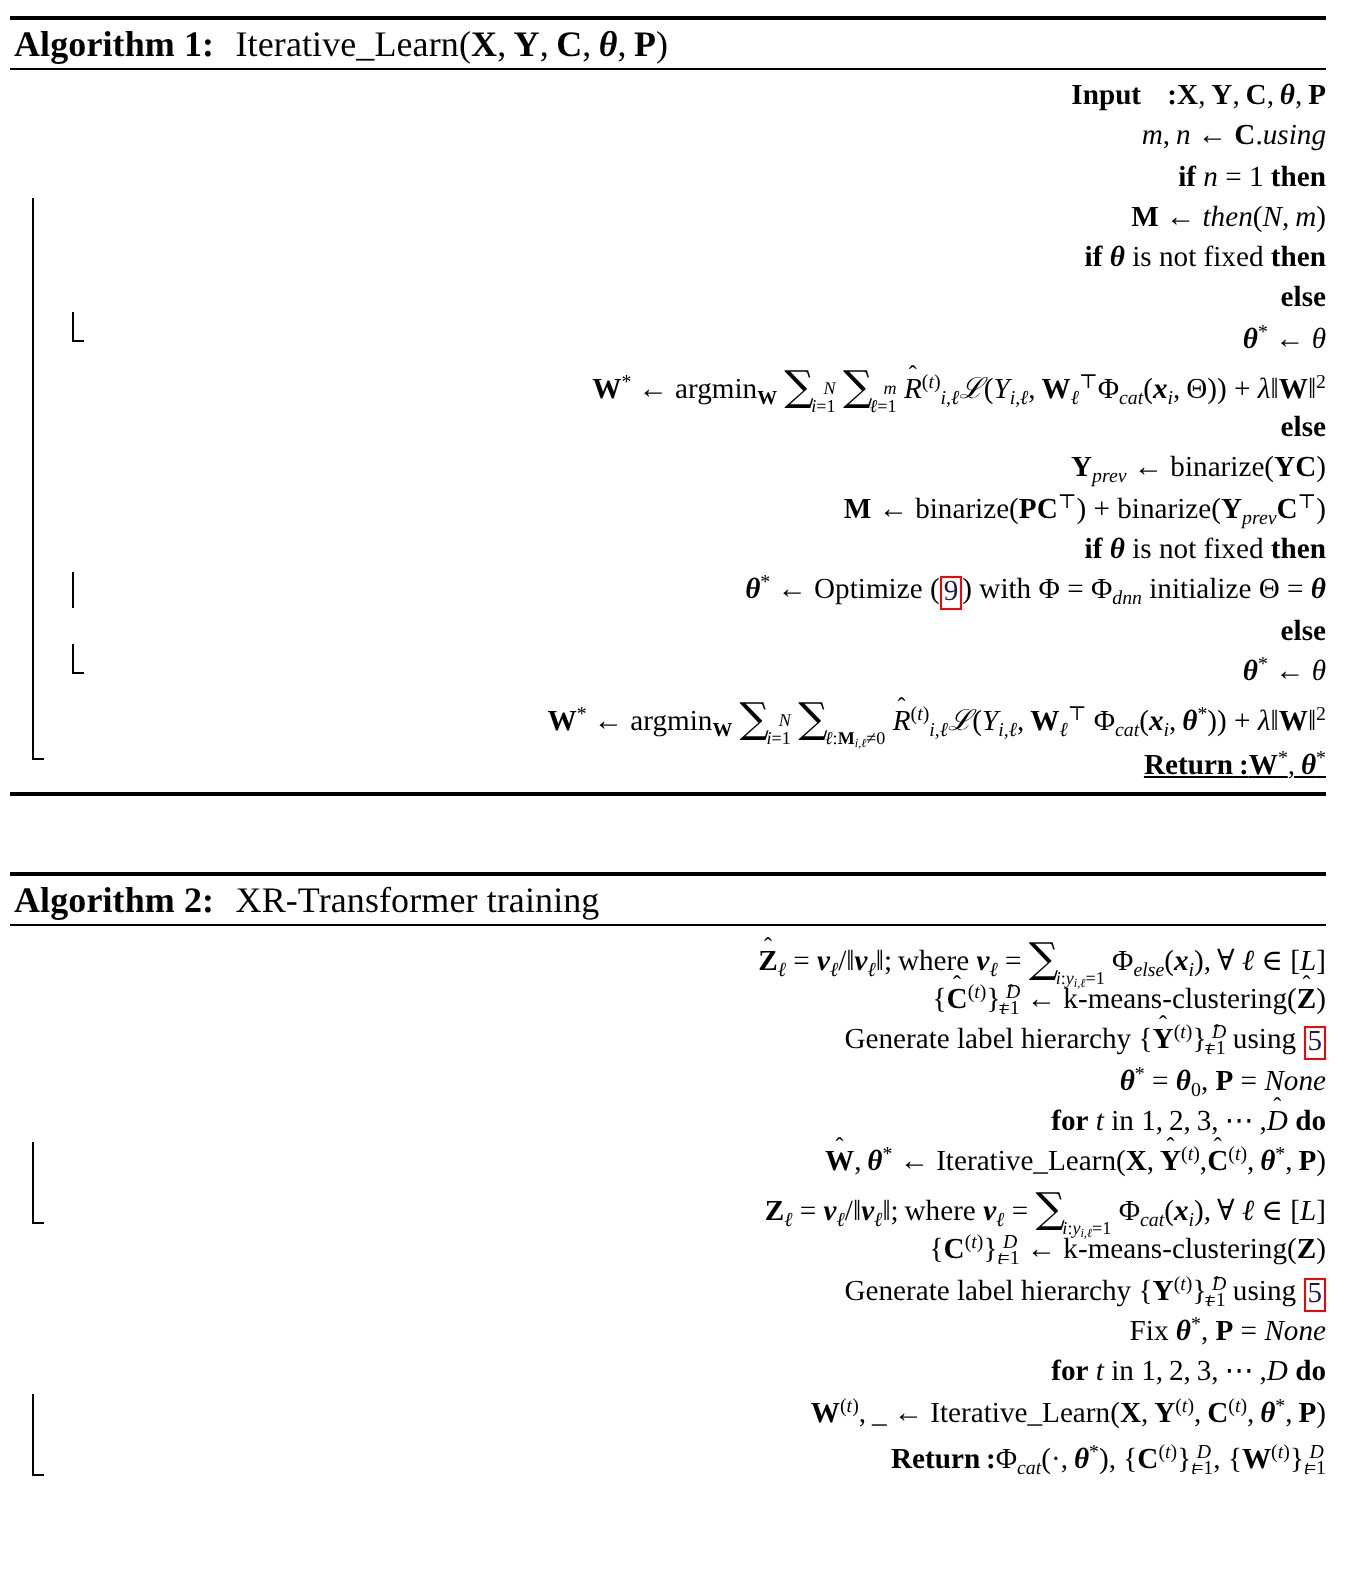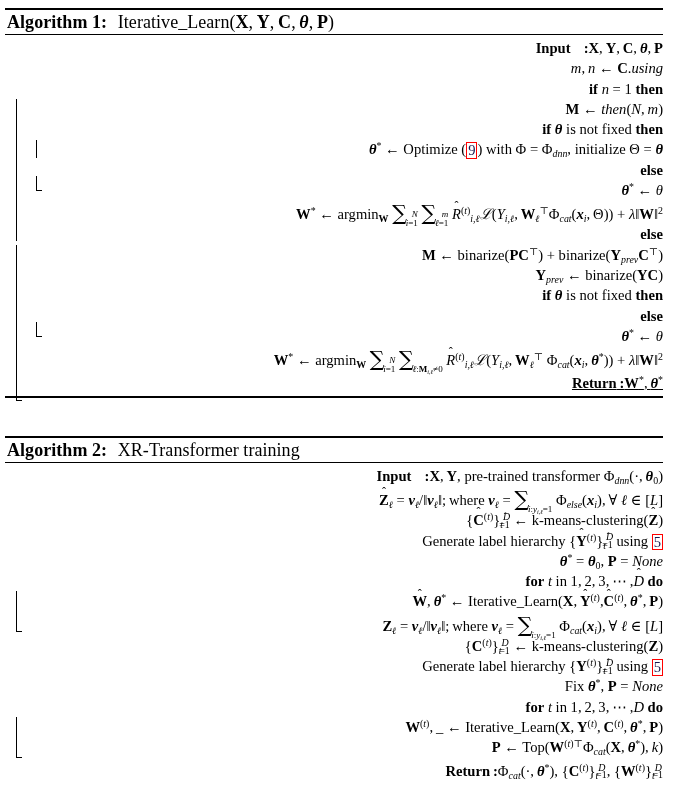--- a/index.html
+++ b/index.html
@@ -180,26 +180,20 @@
         <div class="vbar b1" style="top:0; height:142px;"></div>
 
         <div class="ln i1">
           <span class="b up">M</span> ← <span class="mathit">then</span>(<span class="mathit">N</span>, <span class="mathit">m</span>)
         </div>
 
         <div class="ln i1">
           <span class="b">if</span> <span class="bm">θ</span> <span class="it">is not fixed</span> <span class="b">then</span>
         </div>
 
-        <div style="position:relative;">
-          <div class="vbar b2" style="top:1px; height:18px;"></div>
-          <div class="ln i2">
-            <span class="bm">θ</span><sup>*</sup> ← Optimize (<span class="refbox">9</span>) with <span class="up">Φ</span> = <span class="up">Φ</span><sub class="mathit">dnn</sub>, initialize <span class="up">Θ</span> = <span class="bm">θ</span>
-          </div>
-        </div>
 
         <div class="ln i1">
           <span class="b">else</span>
         </div>
 
         <div style="position:relative;">
           <div class="lfoot b2" style="top:-4px; height:14px;"></div>
           <div class="ln i2">
             <span class="bm">θ</span><sup>*</sup> ← <span class="mathit">θ</span>
           </div>
@@ -215,31 +209,37 @@
 
       <div class="ln i0">
         <span class="b">else</span>
       </div>
 
       <div style="position:relative;">
         <div class="vbar b1" style="top:0; height:149px;"></div>
         <div class="lfoot b1" style="top:149px; height:6px;"></div>
 
         <div class="ln i1">
+          <span class="b up">Y</span><sub class="mathit">prev</sub> ← binarize(<span class="b up">YC</span>)
+        </div>
+
+        <div class="ln i1">
           <span class="b up">M</span> ← binarize(<span class="b up">PC</span><sup>⊤</sup>) + binarize(<span class="b up">Y</span><sub class="mathit">prev</sub><span class="b up">C</span><sup>⊤</sup>)
         </div>
 
         <div class="ln i1">
-          <span class="b up">Y</span><sub class="mathit">prev</sub> ← binarize(<span class="b up">YC</span>)
-        </div>
-
-        <div class="ln i1">
           <span class="b">if</span> <span class="bm">θ</span> <span class="it">is not fixed</span> <span class="b">then</span>
         </div>
 
+        <div style="position:relative;">
+          <div class="vbar b2" style="top:1px; height:18px;"></div>
+          <div class="ln i2">
+            <span class="bm">θ</span><sup>*</sup> ← Optimize (<span class="refbox">9</span>) with <span class="up">Φ</span> = <span class="up">Φ</span><sub class="mathit">dnn</sub> initialize <span class="up">Θ</span> = <span class="bm">θ</span>
+          </div>
+        </div>
 
         <div class="ln i1">
           <span class="b">else</span>
         </div>
 
         <div style="position:relative;">
           <div class="lfoot b2" style="top:-4px; height:14px;"></div>
           <div class="ln i2">
             <span class="bm">θ</span><sup>*</sup> ← <span class="mathit">θ</span>
           </div>
@@ -268,23 +268,20 @@
 
     <div class="algo-title">
       <span class="kw">Algorithm 2:</span>
       <span class="nbsp"></span><span>XR-Transformer training</span>
     </div>
 
     <div class="rule-thin"></div>
 
     <div class="algo-body">
 
-      <div class="ln i0">
-        <span class="b">Input</span><span class="wsp"></span><span class="b">:</span><span class="b up">X</span>, <span class="b up">Y</span>, pre-trained transformer <span class="up">Φ</span><sub class="mathit">dnn</sub>(·, <span class="bm">θ</span><sub>0</sub>)
-      </div>
 
       <div class="ln tall i0">
         <span class="hat"><span class="hmark">̂</span><span class="b up">Z</span></span><sub class="mathit">ℓ</sub> = <span class="b mathit">v</span><sub class="mathit">ℓ</sub>/‖<span class="b mathit">v</span><sub class="mathit">ℓ</sub>‖; where <span class="b mathit">v</span><sub class="mathit">ℓ</sub> =
         <span class="sum">∑</span><span class="sumlim">&nbsp;<br><span class="mathit">i</span>:<span class="mathit">y</span><sub class="mathit">i,ℓ</sub>=1</span>
         <span class="up">Φ</span><sub class="mathit">else</sub>(<span class="b mathit">x</span><sub class="mathit">i</sub>), ∀ <span class="mathit">ℓ</span> ∈ [<span class="mathit">L</span>]
       </div>
 
       <div class="ln i0">
         {<span class="hat"><span class="hmark">̂</span><span class="b up">C</span></span><sup>(<span class="mathit">t</span>)</sup>}<sub class="mathit">t</sub><sup class="hat" style="font-style:italic">̂<span class="mathit">D</span></sup><sub style="margin-left:-1.1em">=1</sub> ← k-means-clustering(<span class="hat"><span class="hmark">̂</span><span class="b up">Z</span></span>)
       </div>
@@ -334,23 +331,20 @@
       </div>
 
       <div style="position:relative;">
         <div class="vbar b1" style="top:0; height:34px;"></div>
         <div class="lfoot b1" style="top:34px; height:6px;"></div>
 
         <div class="ln i1">
           <span class="b up">W</span><sup>(<span class="mathit">t</span>)</sup>, _ ← Iterative_Learn(<span class="b up">X</span>, <span class="b up">Y</span><sup>(<span class="mathit">t</span>)</sup>, <span class="b up">C</span><sup>(<span class="mathit">t</span>)</sup>, <span class="bm">θ</span><sup>*</sup>, <span class="b up">P</span>)
         </div>
 
-        <div class="ln i1">
-          <span class="b up">P</span> ← Top(<span class="b up">W</span><sup>(<span class="mathit">t</span>)⊤</sup><span class="up">Φ</span><sub class="mathit">cat</sub>(<span class="b up">X</span>, <span class="bm">θ</span><sup>*</sup>), <span class="mathit">k</span>)
-        </div>
       </div>
 
       <div class="ln i0" style="margin-top:3px;">
         <span class="b">Return</span><span class="b"> :</span><span class="up">Φ</span><sub class="mathit">cat</sub>(·, <span class="bm">θ</span><sup>*</sup>), {<span class="b up">C</span><sup>(<span class="mathit">t</span>)</sup>}<sub class="mathit">t</sub><sup class="mathit">D</sup><sub style="margin-left:-0.95em">=1</sub>, {<span class="b up">W</span><sup>(<span class="mathit">t</span>)</sup>}<sub class="mathit">t</sub><sup class="mathit">D</sup><sub style="margin-left:-0.95em">=1</sub>
       </div>
 
     </div>
 
   </div>
 

